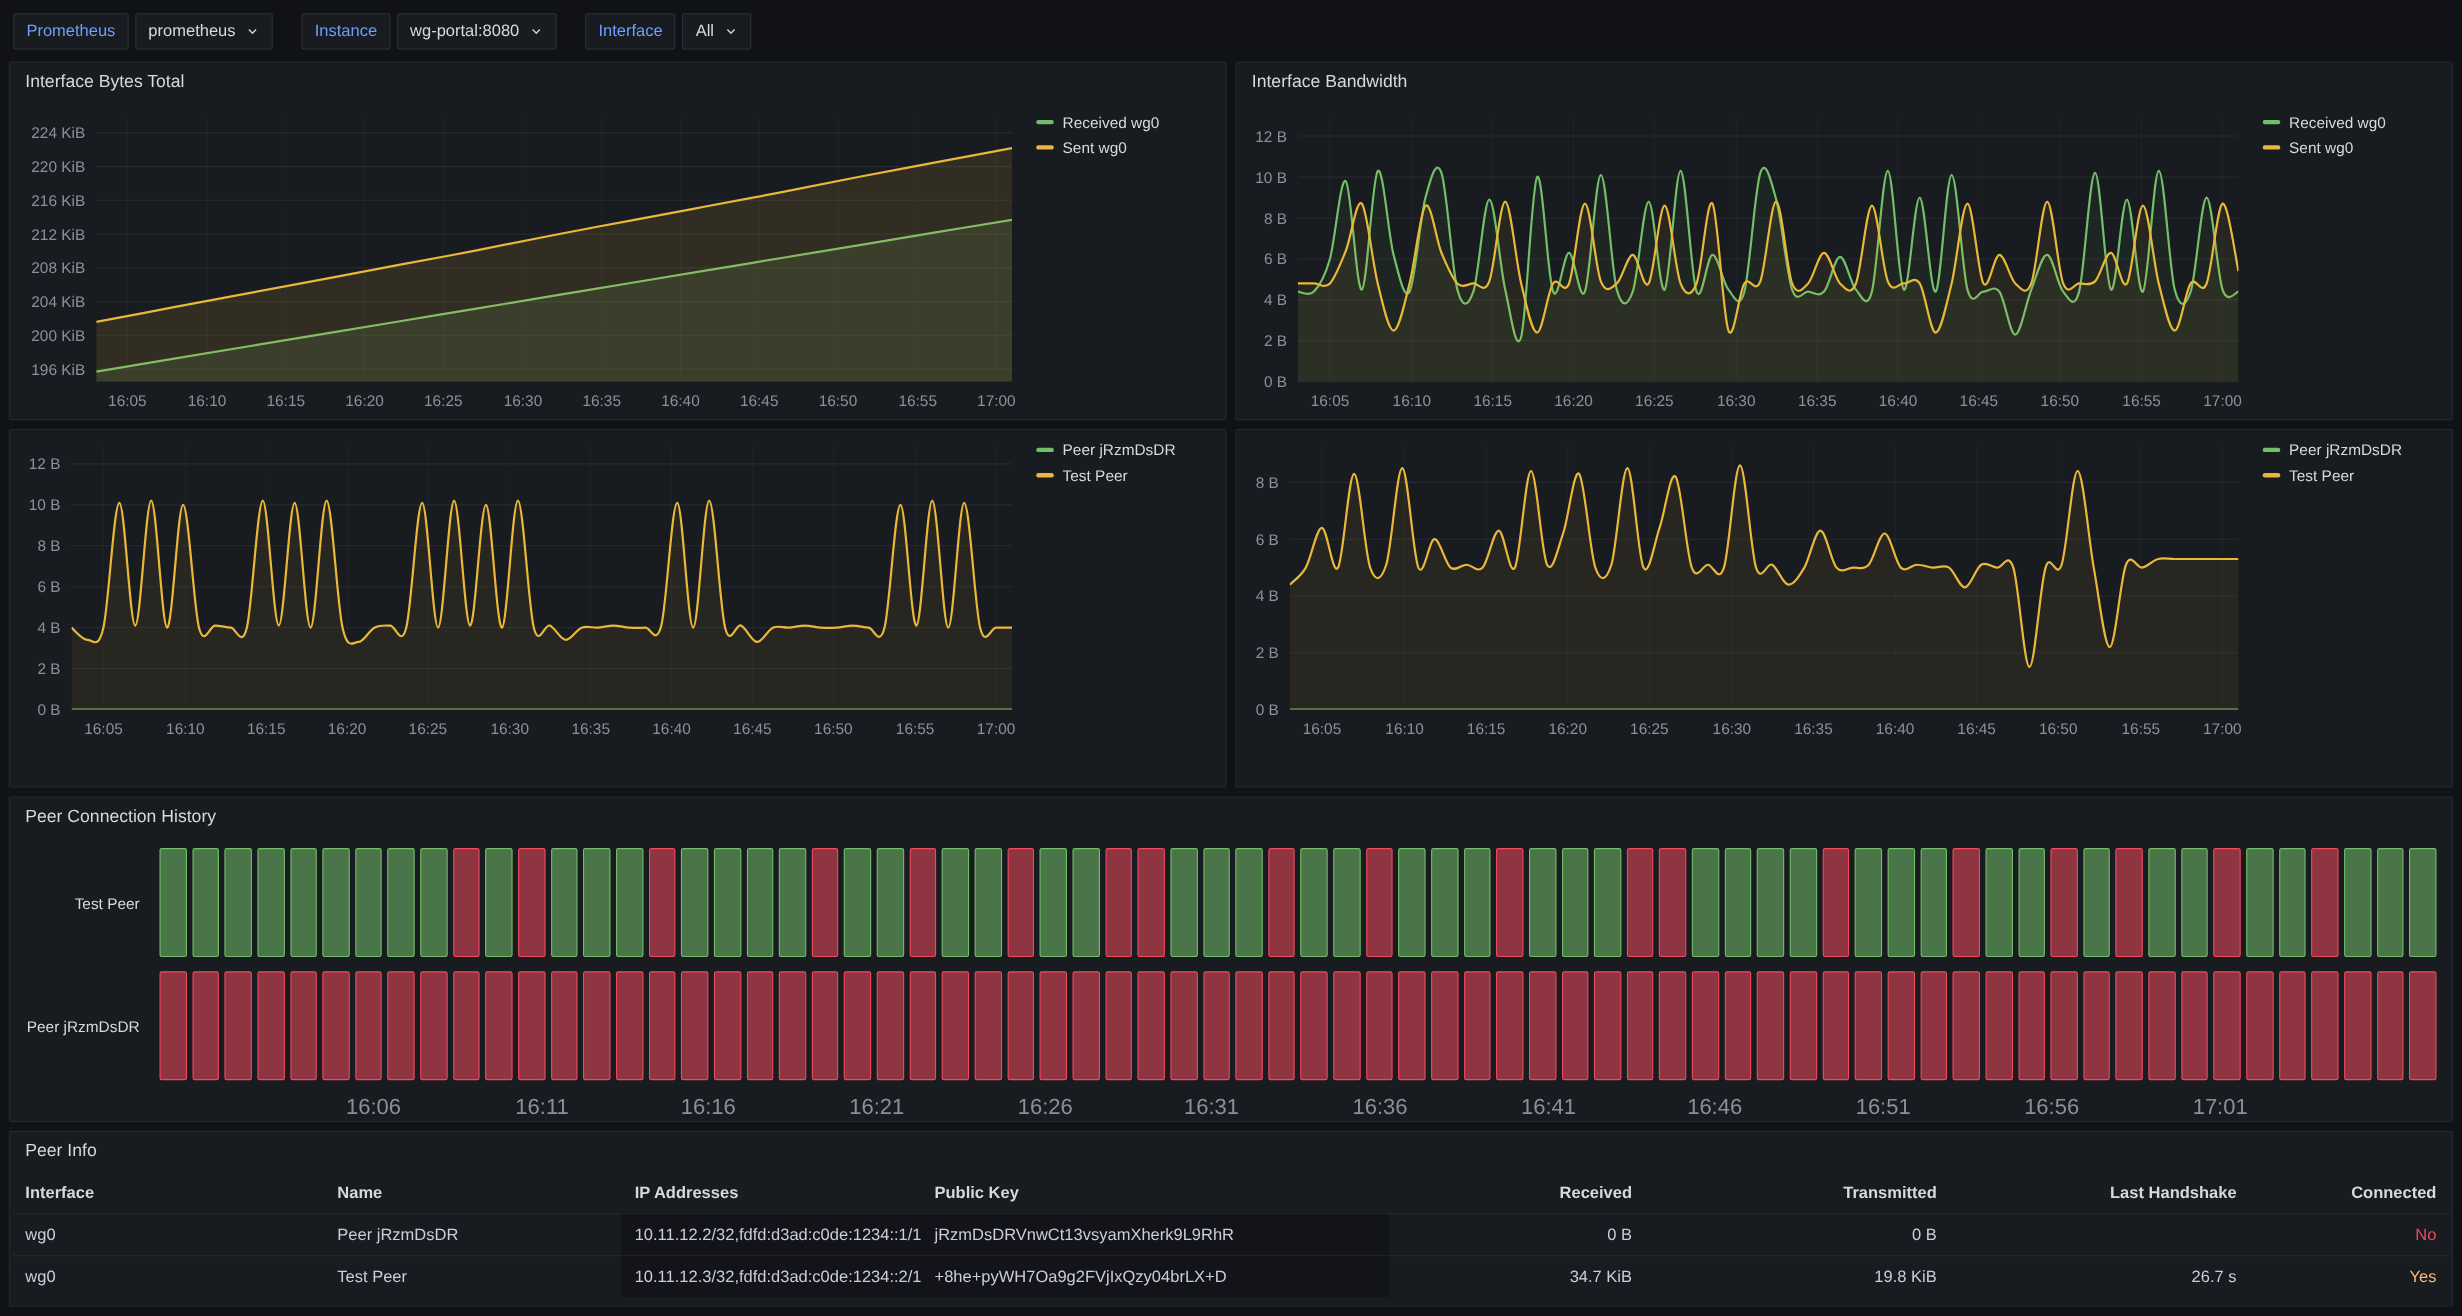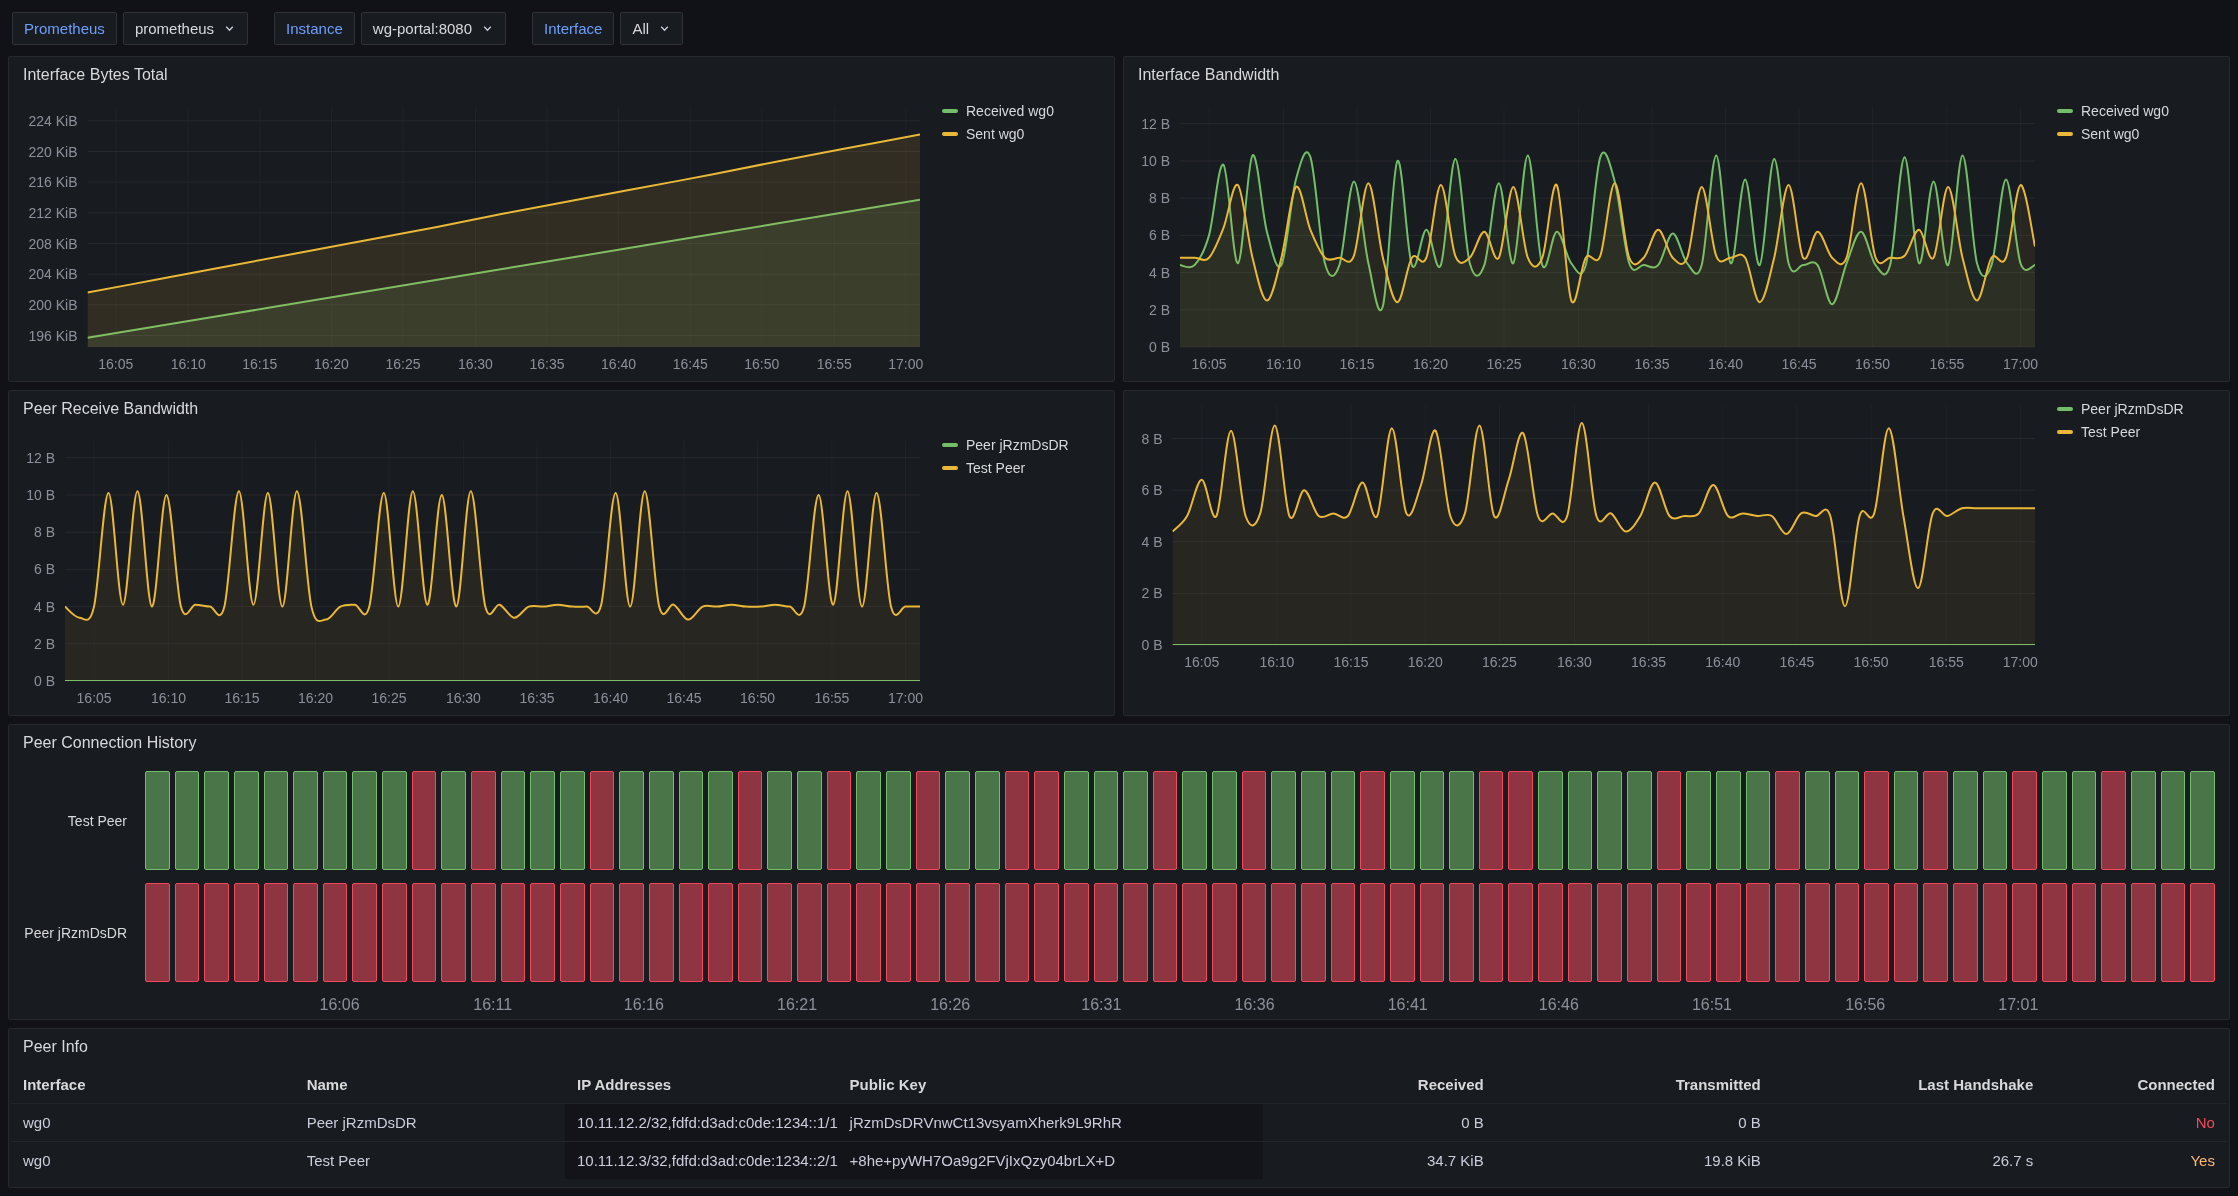--- a/index.html
+++ b/index.html
@@ -24,21 +24,21 @@
   .legend-marker { width:16px; height:4px; border-radius:2px; flex:0 0 auto; }
 
   
   .history-panel { height:296px; flex:0 0 auto; }
   .timeline-body { flex:1; display:flex; flex-direction:column; padding:10px 14px 2px 6px; min-height:0; }
   .tl-row { flex:1; display:flex; align-items:stretch; margin-bottom:13px; min-height:0; }
   .tl-label { width:130px; flex:0 0 auto; display:flex; align-items:center; justify-content:flex-end; padding-right:18px; font-size:14px; color:#d8d9da; }
   .tl-bars { flex:1; display:flex; gap:5px; min-width:0; }
   .tl-bar { flex:1; border-radius:2px; }
   .tl-ticks { position:relative; height:22px; margin-left:130px; flex:0 0 auto; }
-  .tl-tick { position:absolute; transform:translateX(-50%); font-size:16px; color:rgba(204,204,220,0.65); top:1px; white-space:nowrap; }
+  .tl-tick { position:absolute; transform:translateX(-50%); font-size:20px; color:rgba(204,204,220,0.65); top:1px; white-space:nowrap; }
 
   
   .table-panel { flex:1; min-height:0; }
   .table-body { flex:1; padding:0 2px; overflow:hidden; display:block; }
   .tbl-header, .tbl-row { display:grid; grid-template-columns:12.8% 12.2% 12.3% 19.2% 10.5% 12.5% 12.3% 8.2%; align-items:stretch; height:38px; }
   .tbl-header { font-weight:600; color:#d8d9da; }
   .tbl-row { border-top:1px solid rgba(204,204,220,0.06); }
   .tbl-cell { padding:0 12px; white-space:nowrap; overflow:hidden; font-size:15px; display:flex; align-items:center; }
   .tbl-cell.right { justify-content:flex-end; }
   .tbl-cell.dark { background:#121419; color:#ccccdc; }
@@ -211,23 +211,20 @@
               <span class="legend-marker" style="background: rgb(234, 184, 57);"></span>
               <span>Sent wg0</span>
             </div>
           </div>
       </div>
     </section>
   </div>
 
   <div class="chart-row">
     <section class="panel">
-      <header class="panel-header">
-        <h2 class="panel-title">Peer Receive Bandwidth</h2>
-      </header>
       <div class="panel-body">
         <div class="chart-host"><svg viewBox="0 0 917 284" width="917" height="284">
               <defs>
                 <clipPath id="clip2">
                   <rect x="50" y="14" width="855" height="240"></rect>
                 </clipPath>
               </defs>
               <line x1="50" x2="905" y1="254.0" y2="254.0" stroke="rgba(204,204,220,0.08)" stroke-width="1"></line>
               <text x="40" y="259.0" text-anchor="end" fill="rgba(204,204,220,0.65)" font-size="14">0 B</text>
               <line x1="50" x2="905" y1="216.8" y2="216.8" stroke="rgba(204,204,220,0.08)" stroke-width="1"></line>

